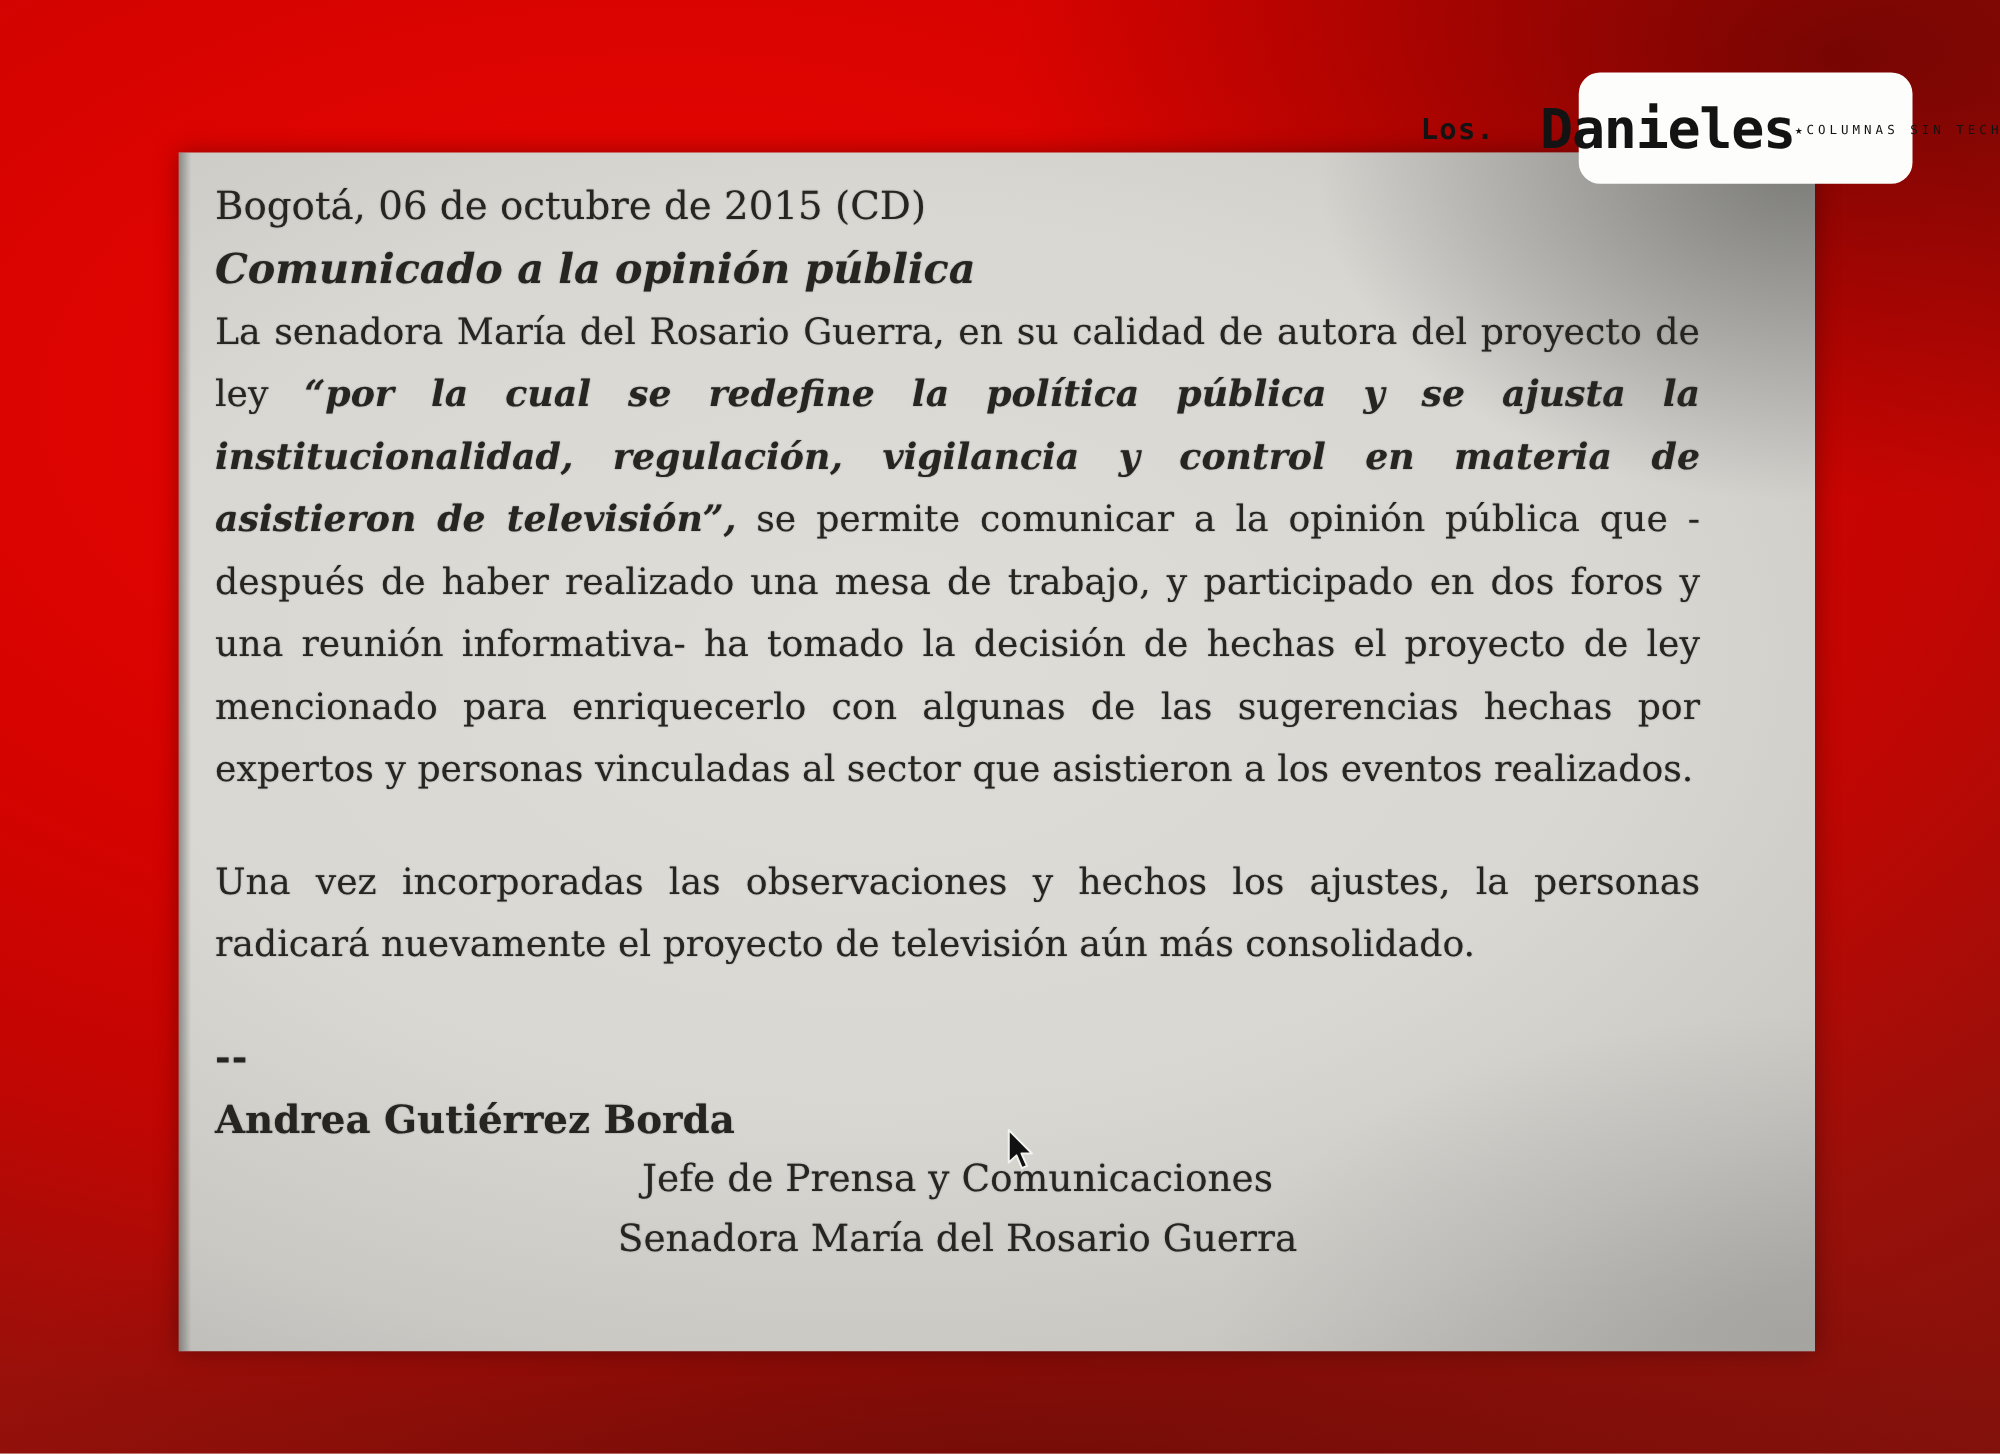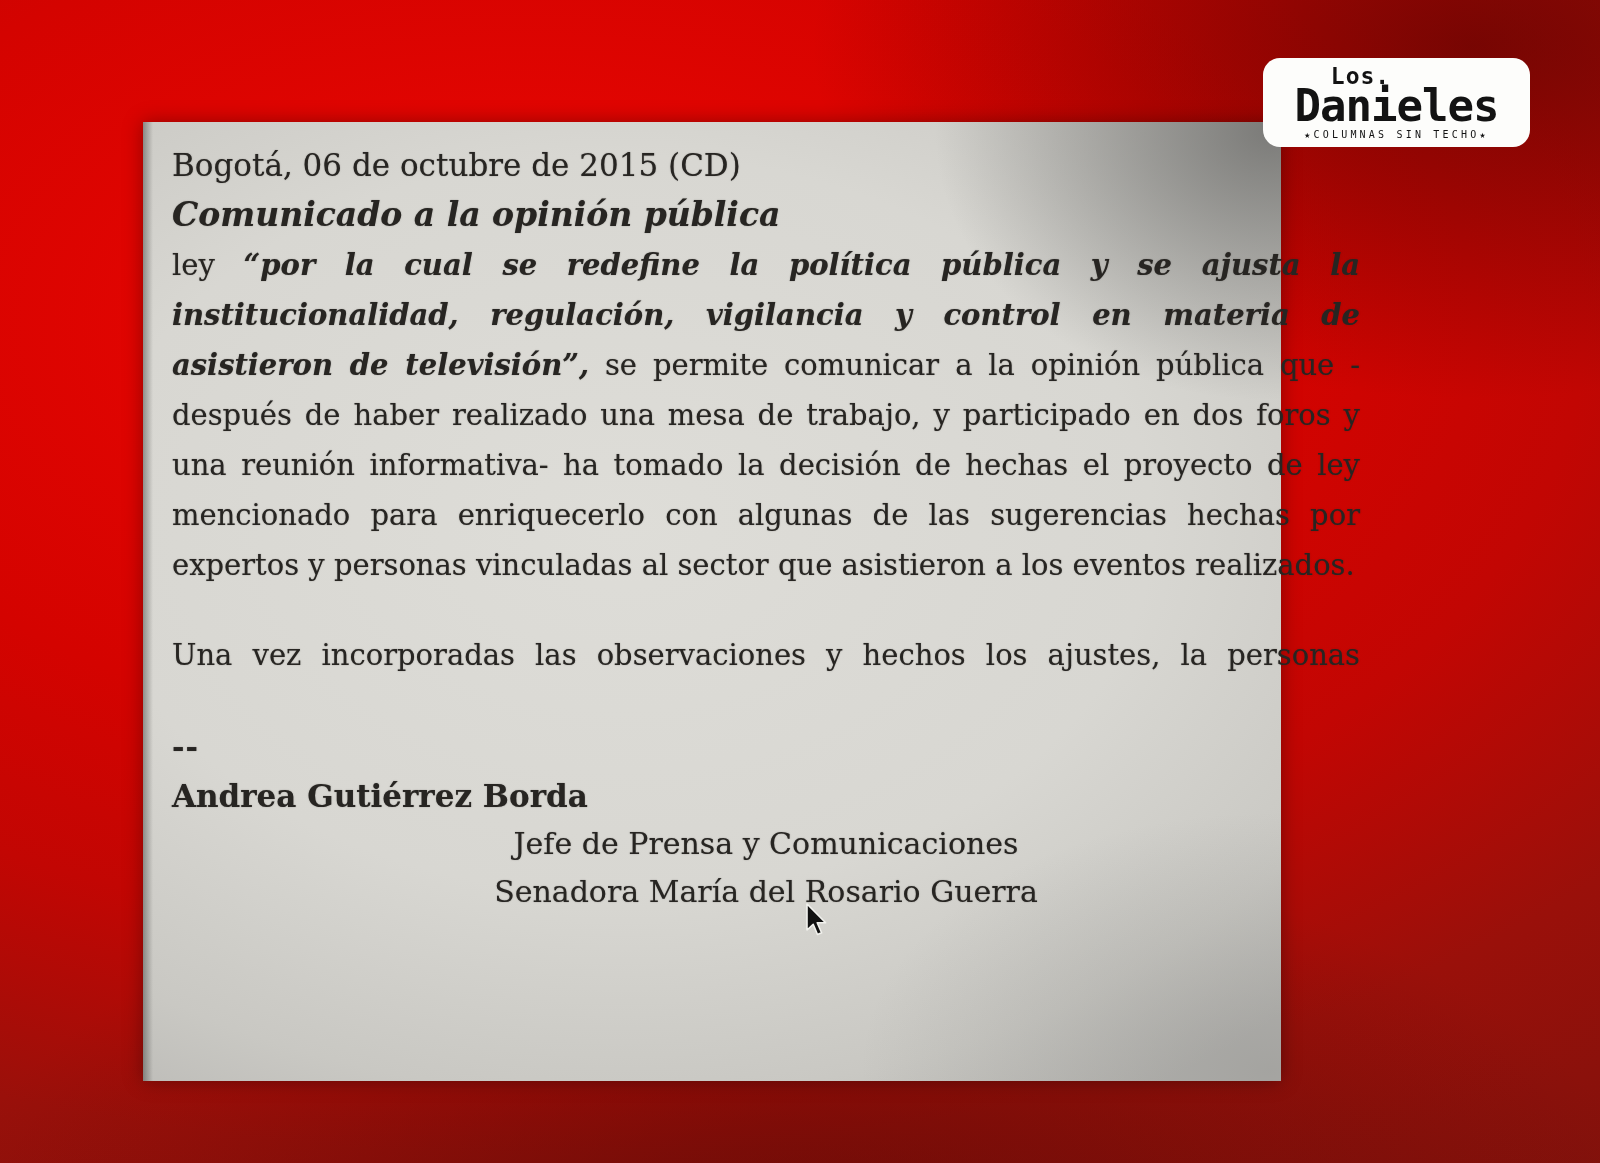--- a/index.html
+++ b/index.html
@@ -16,21 +16,21 @@
   }
   .stage{
     position:relative;width:1600px;height:1163px;
     background:
       radial-gradient(ellipse 75% 55% at 92% 4%, rgba(70,5,2,0.60) 0%, rgba(70,5,2,0) 55%),
       radial-gradient(ellipse 90% 60% at 50% 108%, rgba(75,8,4,0.55) 0%, rgba(75,8,4,0) 60%),
       radial-gradient(ellipse 120% 95% at 33% 28%, #ee0602 0%, var(--background_red,#d40300) 38%, #c20603 55%, #9a100a 75%, #7c120c 100%);
   }
   
   .photo{
-    position:absolute;left:143px;top:122px;width:1138px;height:959px;
+    position:absolute;left:143px;top:122px;width:1309px;height:959px;
     background:
       linear-gradient(90deg, rgba(55,55,52,0.45) 0px, rgba(55,55,52,0) 10px),
       radial-gradient(ellipse 42% 40% at 99% 1%, rgba(105,105,103,0.80) 0%, rgba(105,105,103,0) 70%),
       radial-gradient(ellipse 60% 45% at 99% 99%, rgba(120,120,118,0.35) 0%, rgba(120,120,118,0) 60%),
       radial-gradient(ellipse 85% 70% at 42% 42%, #dedDd8 0%, var(--paper,#d8d7d2) 55%, #c9c8c3 85%, #bcbbb7 100%);
     box-shadow:0 0 18px rgba(0,0,0,0.35);
   }
   .doc-text{
     position:absolute;left:29px;top:18px;width:1188px;
     color:var(--document_text,#272522);
@@ -53,51 +53,53 @@
     display:inline-block;width:252px;height:46px;margin-left:28px;
     vertical-align:middle;transform:translateY(-4px) rotate(-1.6deg);
     background:repeating-linear-gradient(55deg,#cfcec9 0 7px,#b5b4b0 7px 11px,#c7c6c1 11px 19px);
     filter:blur(0.8px);
     border-radius:2px;
   }
   
   .logo-card{
     position:absolute;left:1263px;top:58px;width:267px;height:89px;
     background:var(--logo_bg,#fdfdfb);border-radius:17px;
-    display:flex;flex-direction:column;align-items:center;justify-content:center;
+    display:flex;align-items:center;justify-content:center;
     font-family:"DejaVu Sans Mono", monospace;color:var(--logo_text,#131313);
     padding-top:2px;
   }
   .logo-los{font-size:23px;font-weight:bold;line-height:20px;transform:translateX(-36px);letter-spacing:1px;}
   .logo-danieles{font-size:44px;font-weight:bold;line-height:40px;letter-spacing:-1px;}
   .logo-tagline{font-size:10px;font-weight:normal;letter-spacing:3.2px;line-height:13px;margin-top:2px;white-space:nowrap;}
   
   .cursor{position:absolute;left:803px;top:902px;}
 </style>
 </head>
 <body>
 
 <div class="stage">
 
   <div class="photo">
     <div class="doc-text">
       <div class="date">Bogotá, 06 de octubre de 2015 (CD)</div>
       <div class="title">Comunicado a la opinión pública</div>
       <div class="para">
+          <div class="line just"><span class="r">La senadora María del Rosario Guerra, en su calidad de autora del proyecto de</span></div>
           <div class="line just"><span class="r">ley </span><span class="bi">“por la cual se redefine la política pública y se ajusta la</span></div>
           <div class="line just"><span class="bi">institucionalidad, regulación, vigilancia y control en materia de</span></div>
           <div class="line just"><span class="bi">asistieron de televisión”,</span><span class="r"> se permite comunicar a la opinión pública que -</span></div>
           <div class="line just"><span class="r">después de haber realizado una mesa de trabajo, y participado en dos foros y</span></div>
           <div class="line just"><span class="r">una reunión informativa- ha tomado la decisión de hechas el proyecto de ley</span></div>
           <div class="line just"><span class="r">mencionado para enriquecerlo con algunas de las sugerencias hechas por</span></div>
           <div class="line"><span class="r">expertos y personas vinculadas al sector que asistieron a los eventos realizados.</span></div>
         </div>
       <div class="spacer-a"></div>
       <div class="para">
           <div class="line just"><span class="r">Una vez incorporadas las observaciones y hechos los ajustes, la personas</span></div>
+          <div class="line"><span class="r">radicará nuevamente el proyecto de televisión aún más consolidado.</span></div>
         </div>
       <div class="spacer-b"></div>
       <div class="sep">--</div>
       <div class="sig-name">Andrea Gutiérrez Borda</div>
       <div class="sig-role">Jefe de Prensa y Comunicaciones</div>
       <div class="sig-senator">Senadora María del Rosario Guerra</div>
     </div>
   </div>
 
   <div class="logo-card">

